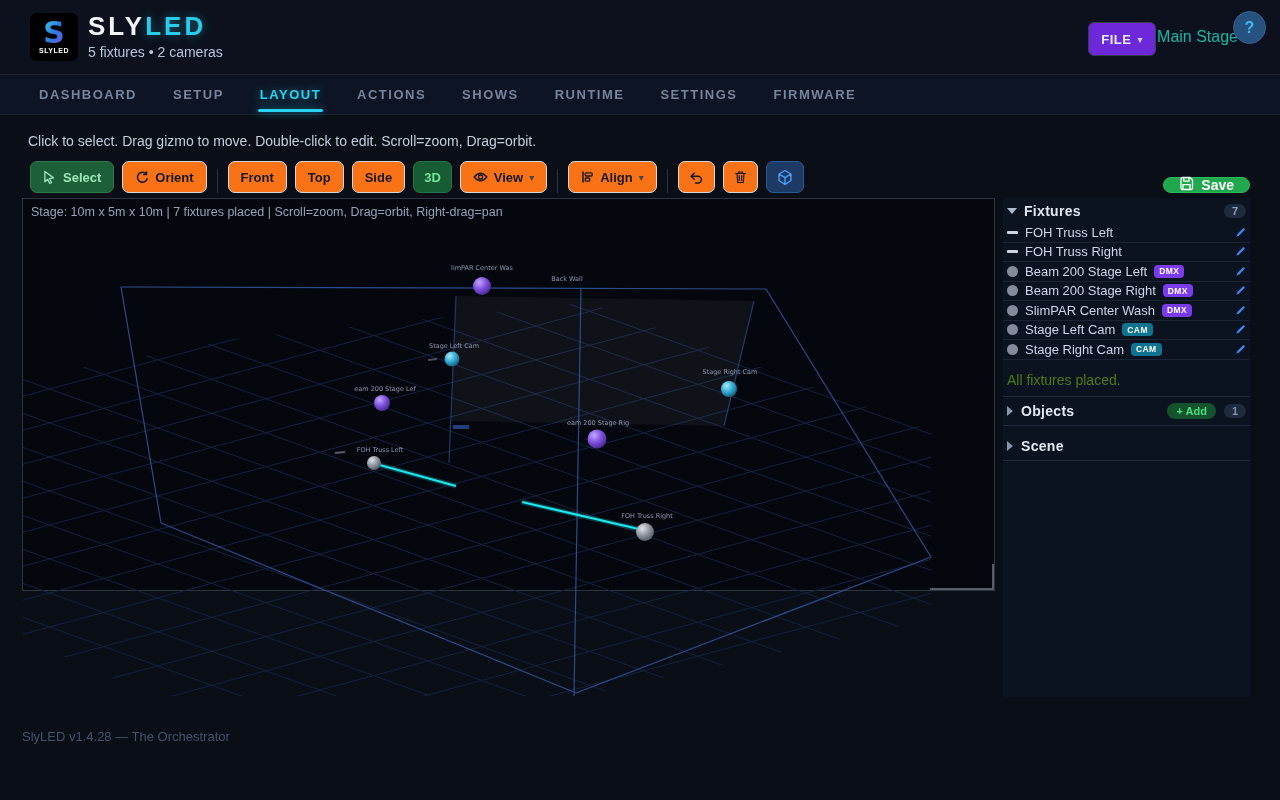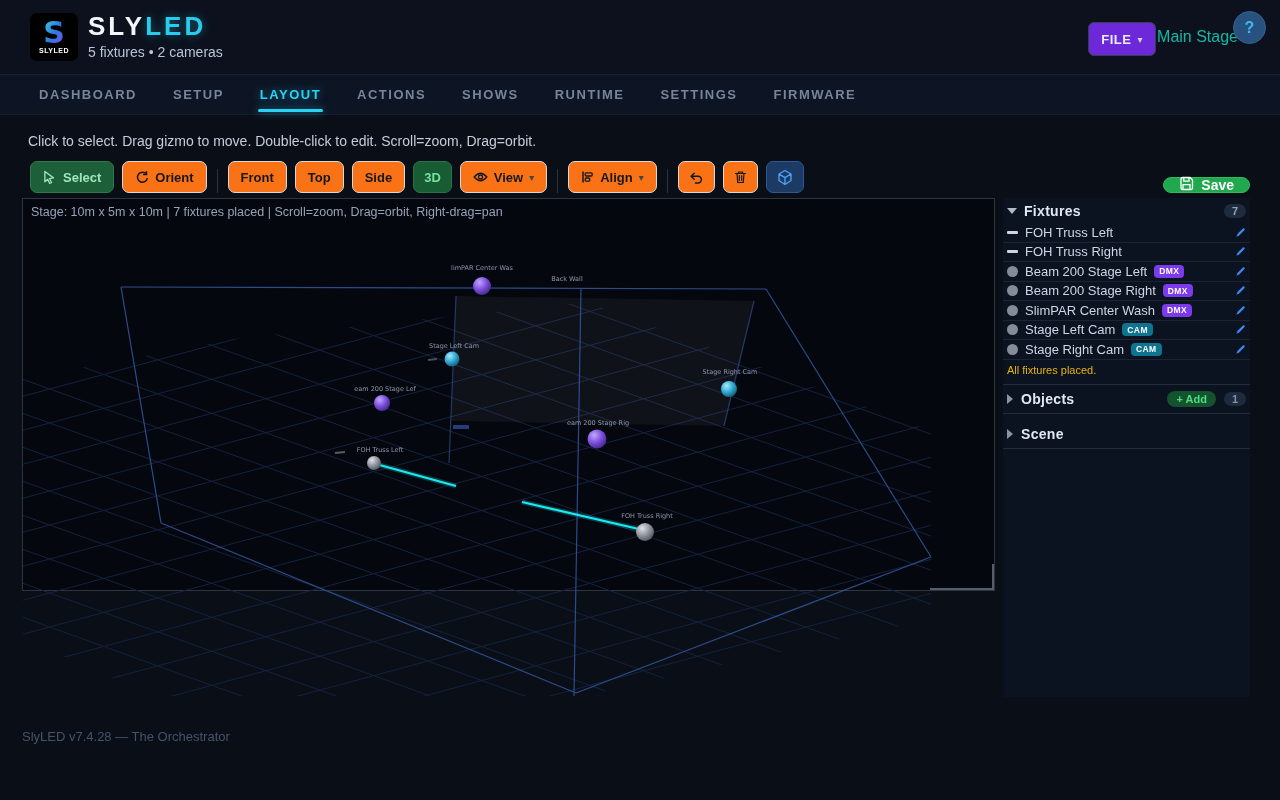--- a/index.html
+++ b/index.html
@@ -83,21 +83,21 @@
   .fx-row { display:flex; align-items:center; gap:7px; height:19.5px; padding:0 4px;
             border-bottom:1px solid #1a2435; cursor:pointer; }
   .fx-icon-truss { width:11px; height:3px; background:#cfd5e0; border-radius:1px; flex:none; }
   .fx-icon-sphere { width:11px; height:11px; border-radius:50%; background:#848c9b; flex:none; }
   .fx-name { font-size:13px; color:#ccd6e6; white-space:nowrap; }
   .badge { font-size:8.5px; font-weight:800; color:#fff; border-radius:4px; padding:1.5px 5px;
            letter-spacing:.4px; }
   .badge.dmx { background:#7c3aed; }
   .badge.cam { background:#0e7490; }
   .edit-icon { margin-left:auto; cursor:pointer; display:flex; }
-  .all-placed { font-size:11px; color:#eab308; padding:4px 4px 8px 4px; }
+  .all-placed { font-size:14px; color:#4d7c0f; padding:4px 4px 8px 4px;margin-top:8px; }
   .section-header { display:flex; align-items:center; gap:8px; padding:6px 4px;
                     border-top:1px solid #222c3e; border-bottom:1px solid #222c3e; cursor:pointer; }
   .section-header.no-top { border-top:none; }
   .add-pill { margin-left:auto; background:#14532d; color:#4ade80; font-size:11px; font-weight:700;
               border-radius:10px; padding:2px 9px; cursor:pointer; }
   .obj-count { background:#1e2a3d; color:#8593a9; font-size:11px; font-weight:700;
                border-radius:9px; padding:1px 8px; }
   .scene-gap { height:6px; }
 
   
@@ -435,15 +435,15 @@
       <span class="add-pill">+ Add</span>
       <span class="obj-count">1</span>
     </div>
     <div class="scene-gap"></div>
     <div class="section-header no-top">
       <span class="tri-right"></span>
       <span class="panel-title">Scene</span>
     </div>
   </div>
 
-  <div class="footer">SlyLED v7.4.28 — The Orchestrator</div>
+  <div class="footer">SlyLED v1.4.28 — The Orchestrator</div>
 
 </div>
 
 </body></html>

